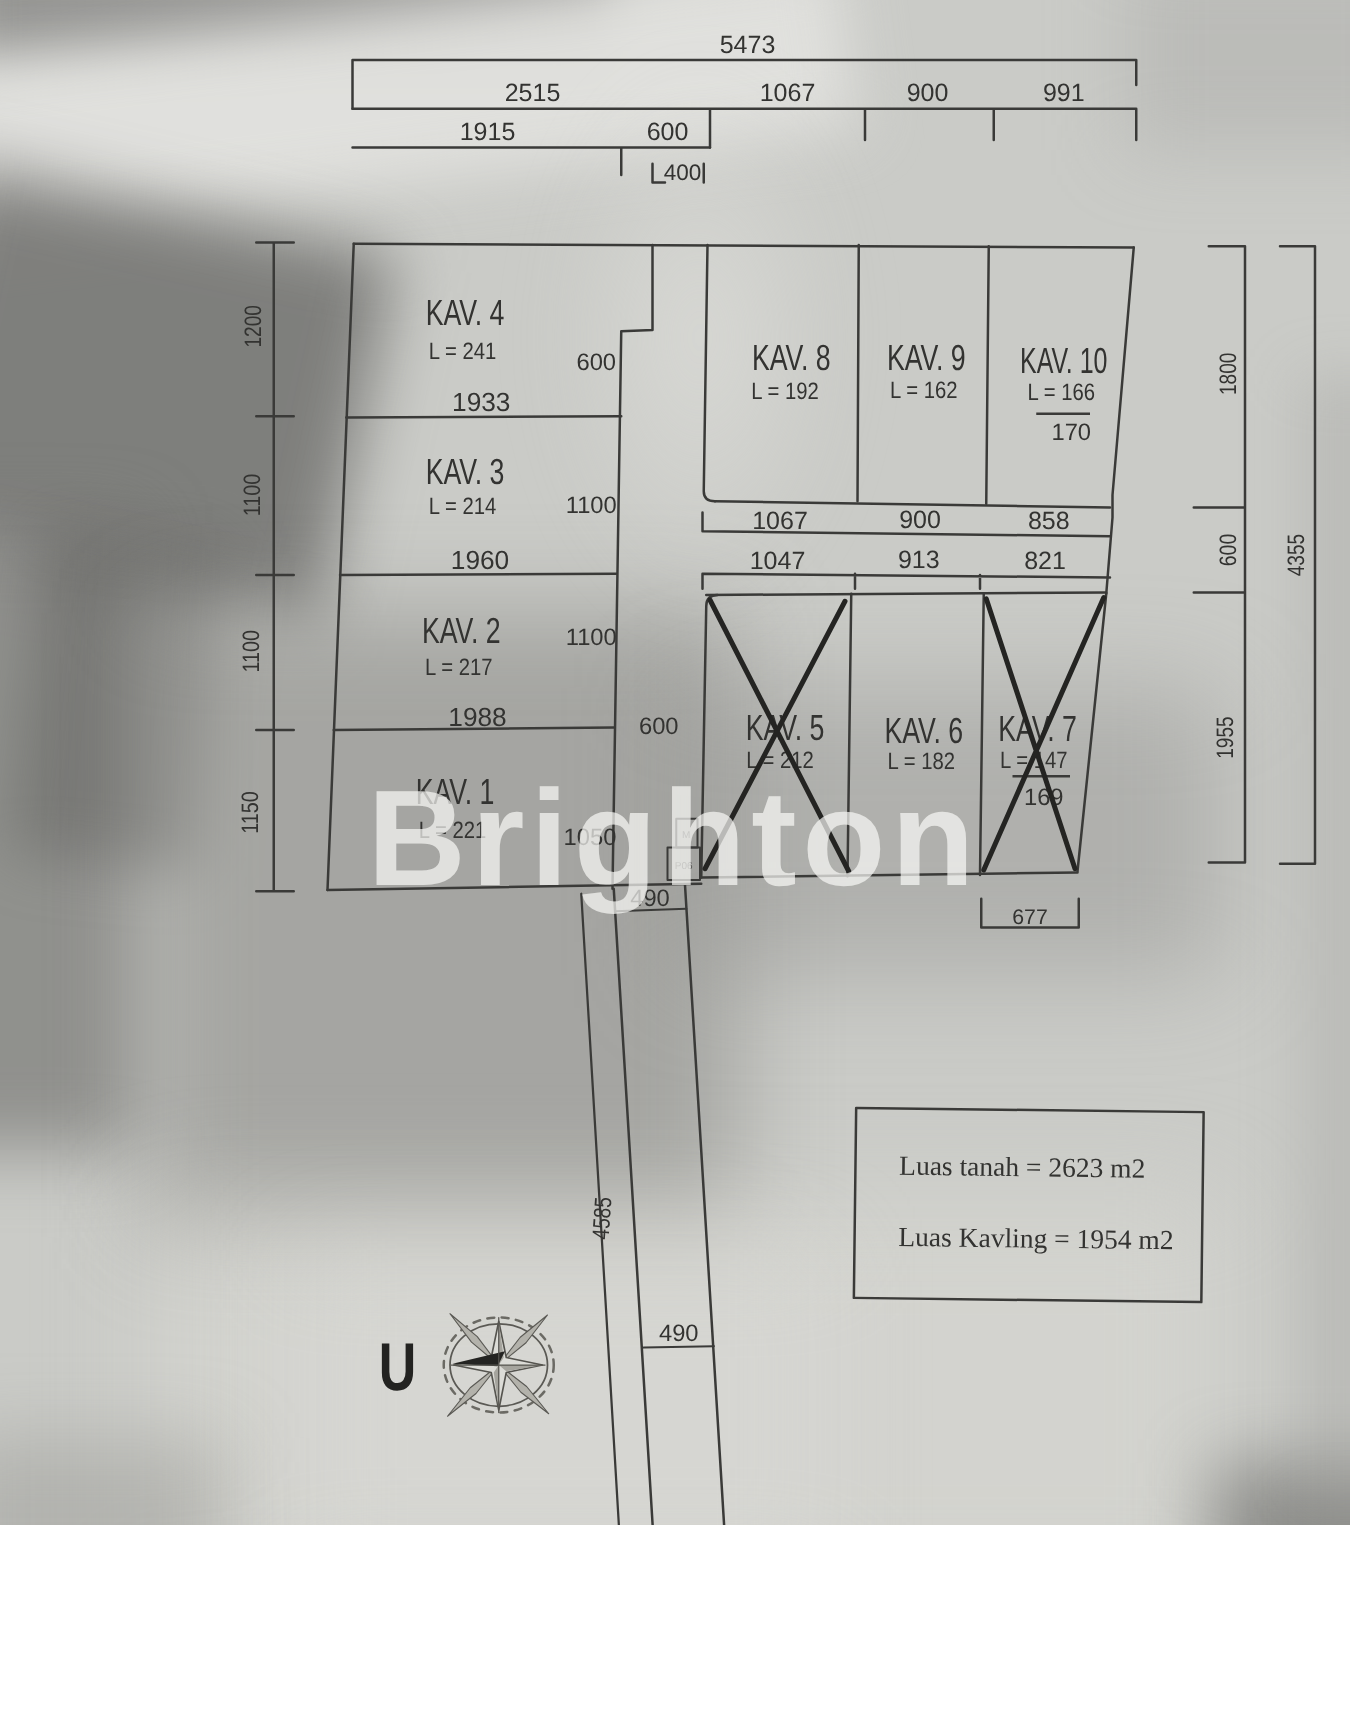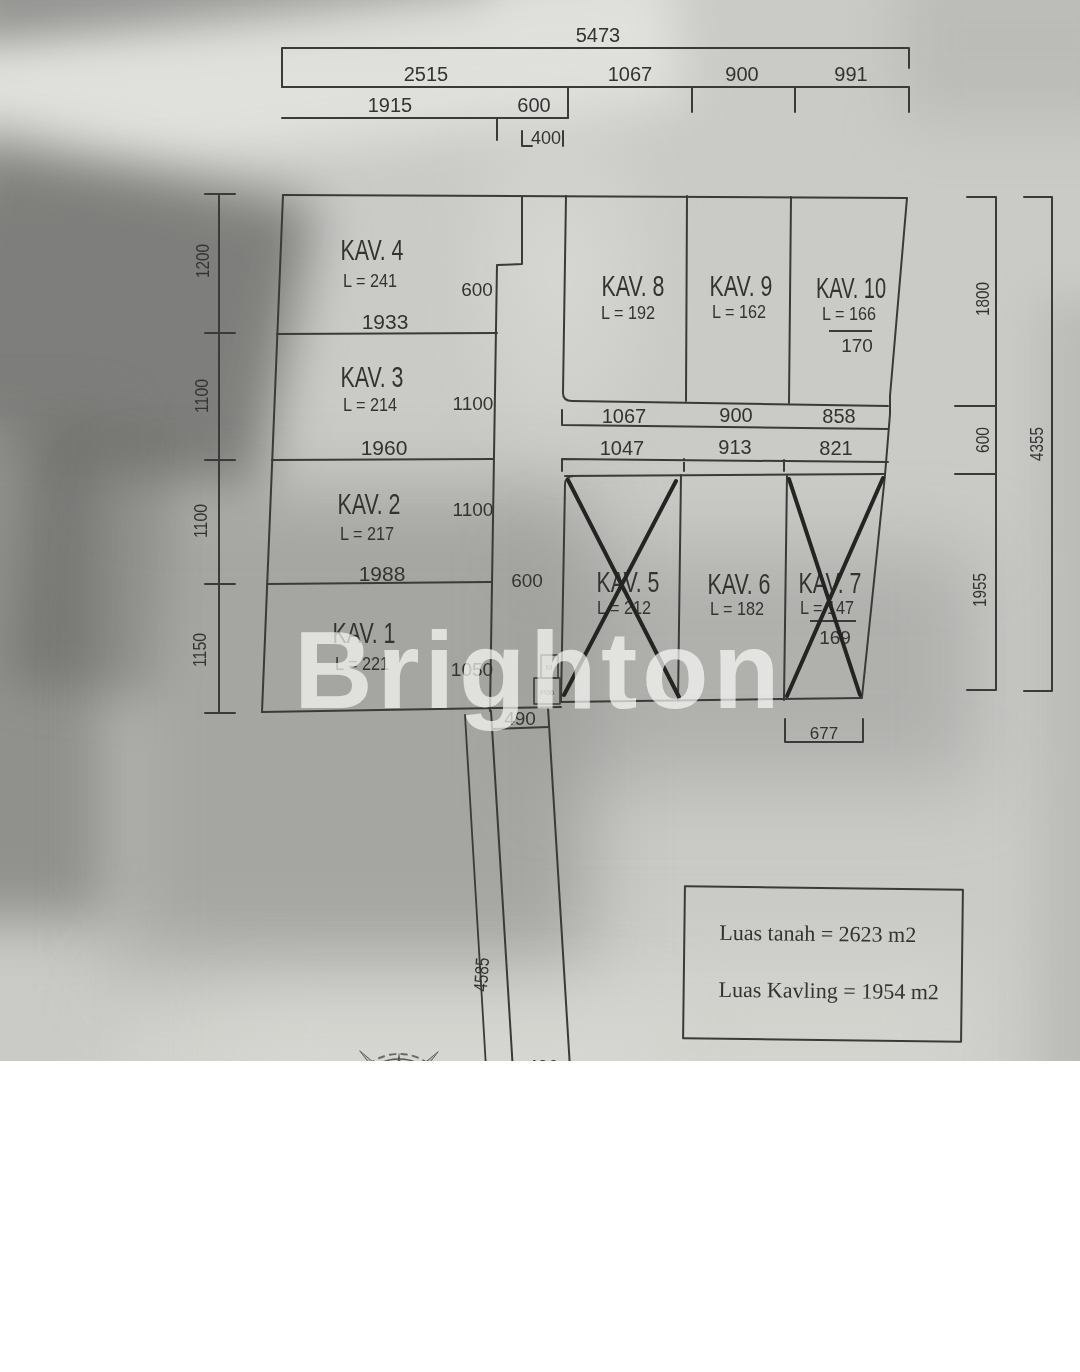--- a/index.html
+++ b/index.html
@@ -1,16 +1,16 @@
 <!DOCTYPE html>
 <html><head>
 <meta charset="utf-8">
 <style>
   html,body{margin:0;padding:0;}
-  #page{position:relative;width:1080px;height:1061px;overflow:hidden;
+  #page{position:relative;width:1080px;height:1220px;overflow:hidden;
         background:#cacbc7;font-family:"Liberation Sans",sans-serif;}
   .bg{position:absolute;pointer-events:none;}
 </style>
 </head>
 <body>
 <div id="page">
 
   <div class="bg" style="left:-30px;top:-40px;width:520px;height:100px;background:rgba(138,138,135,0.85);filter:blur(20px);"></div>
 
   <div class="bg" style="left:-100px;top:10px;width:780px;height:140px;background:rgba(226,226,222,0.95);filter:blur(24px);transform:rotate(-7deg);"></div>

